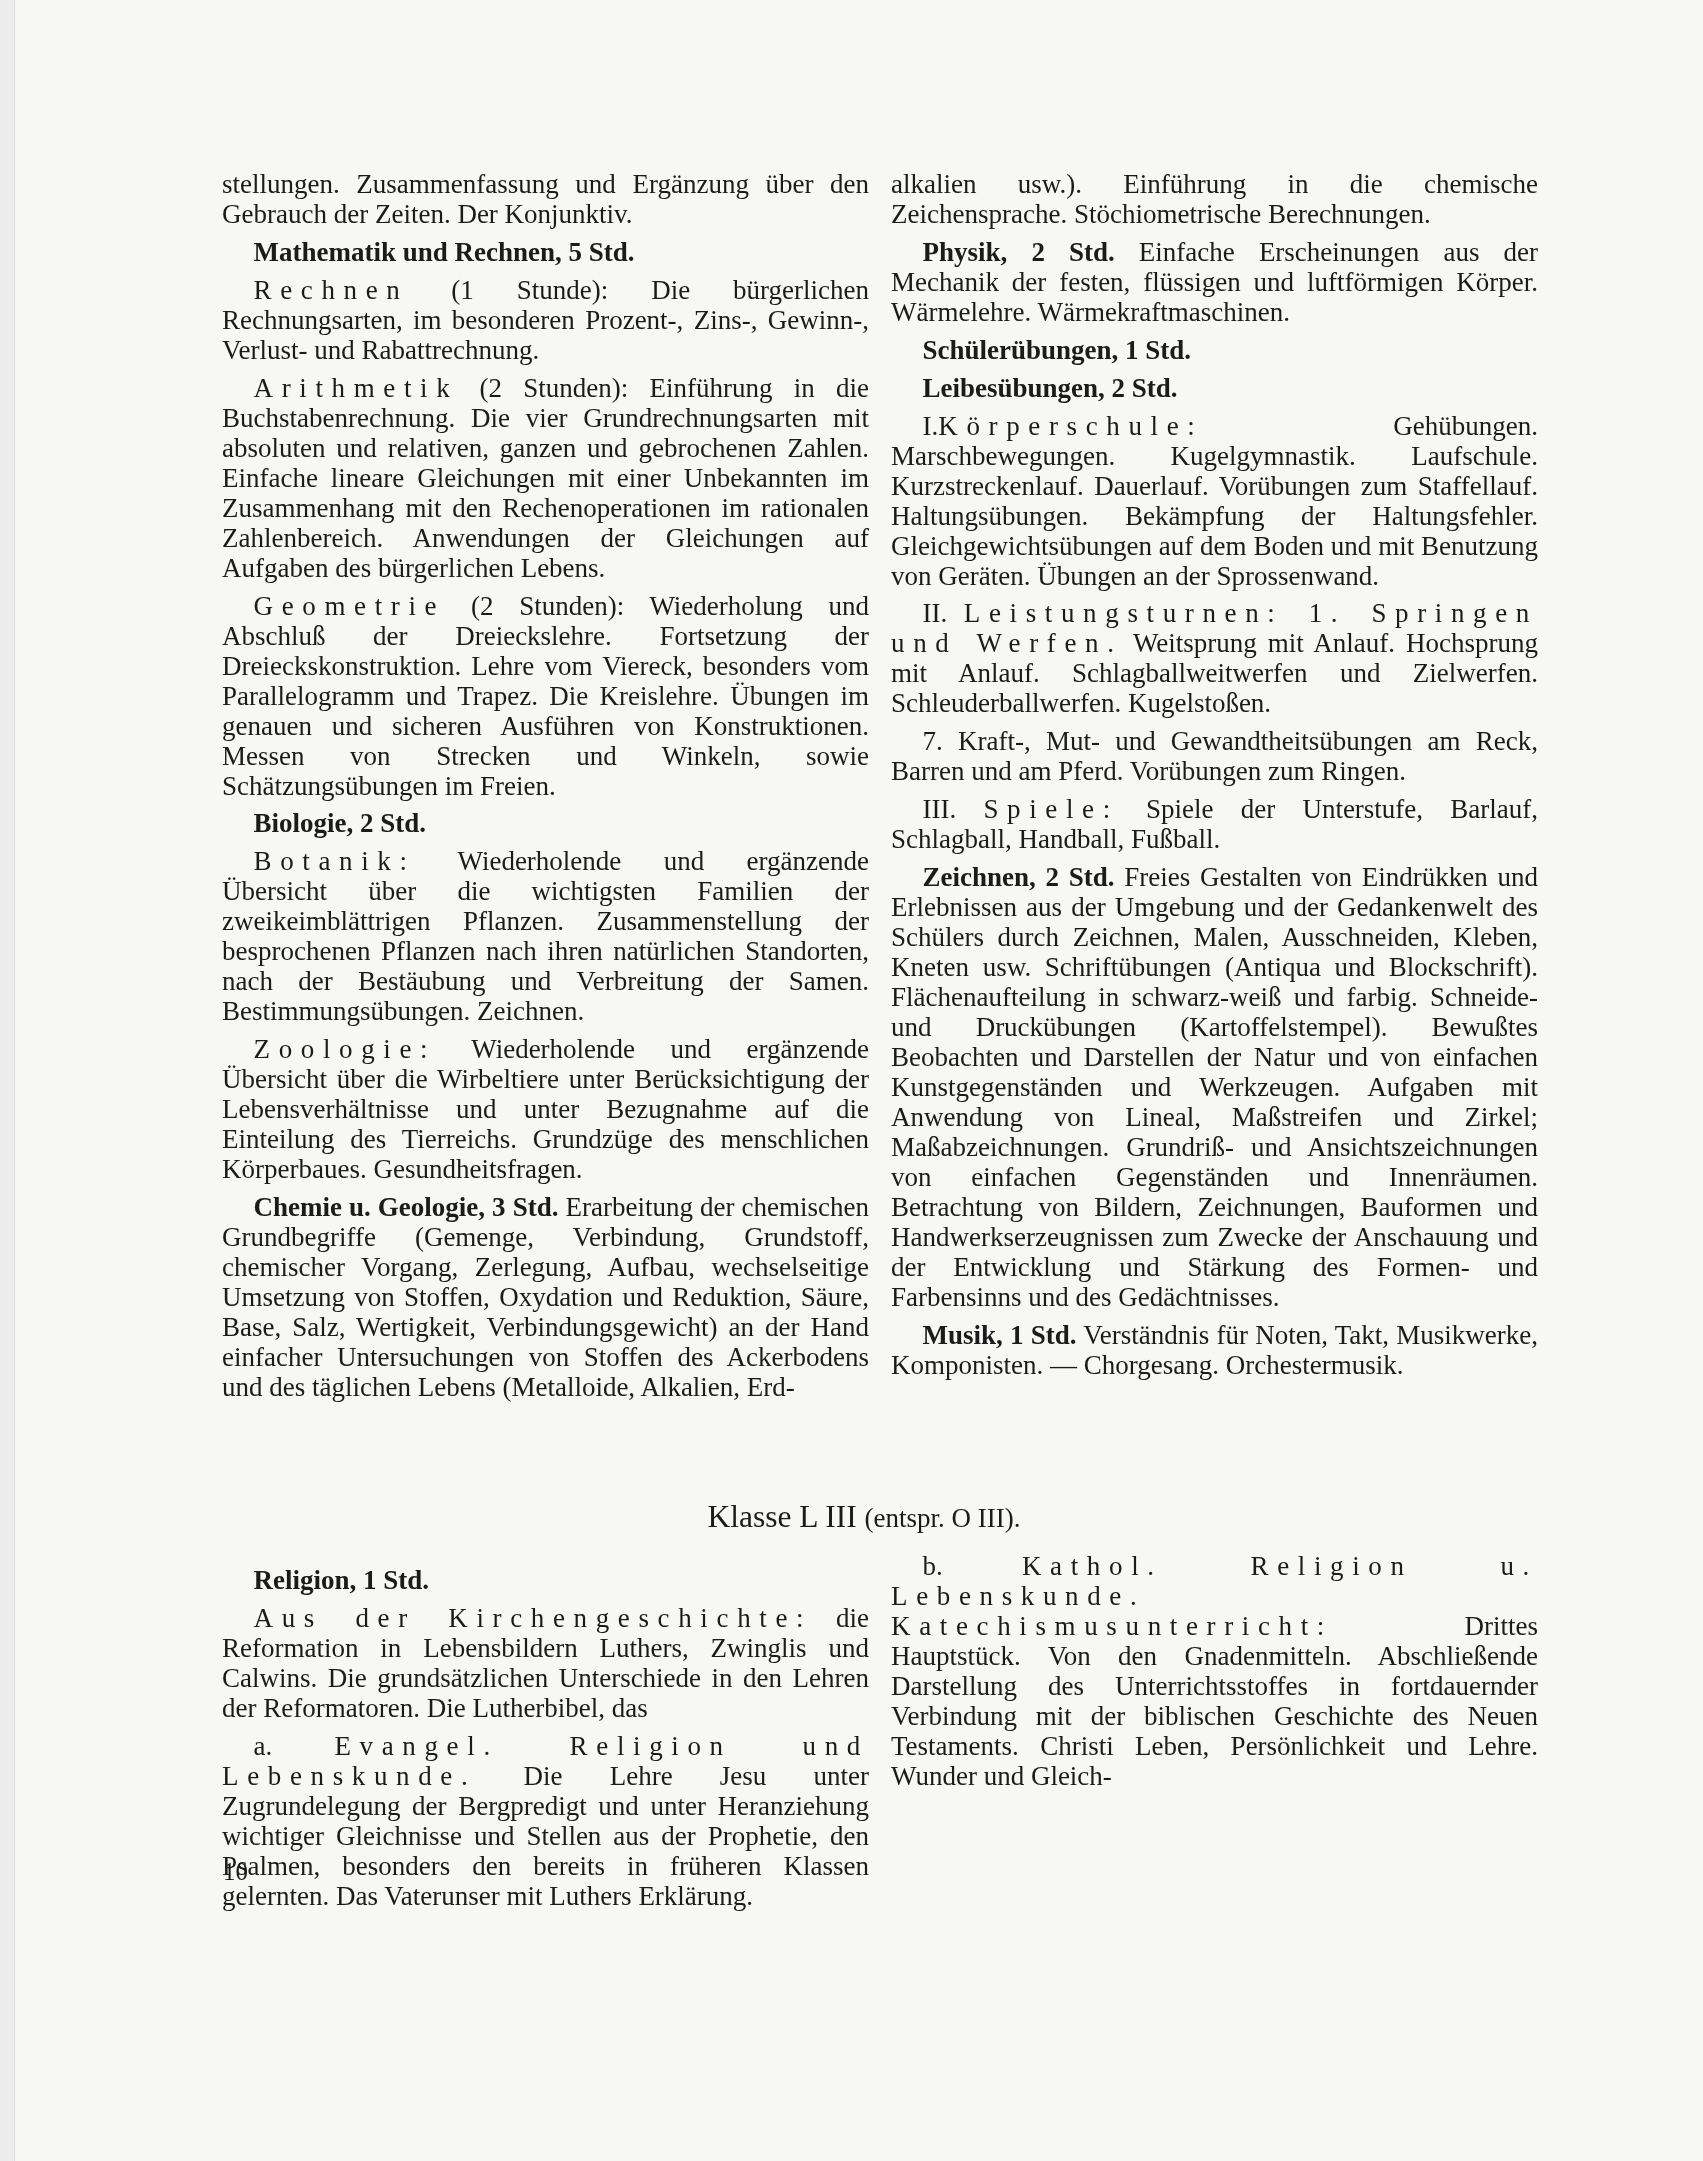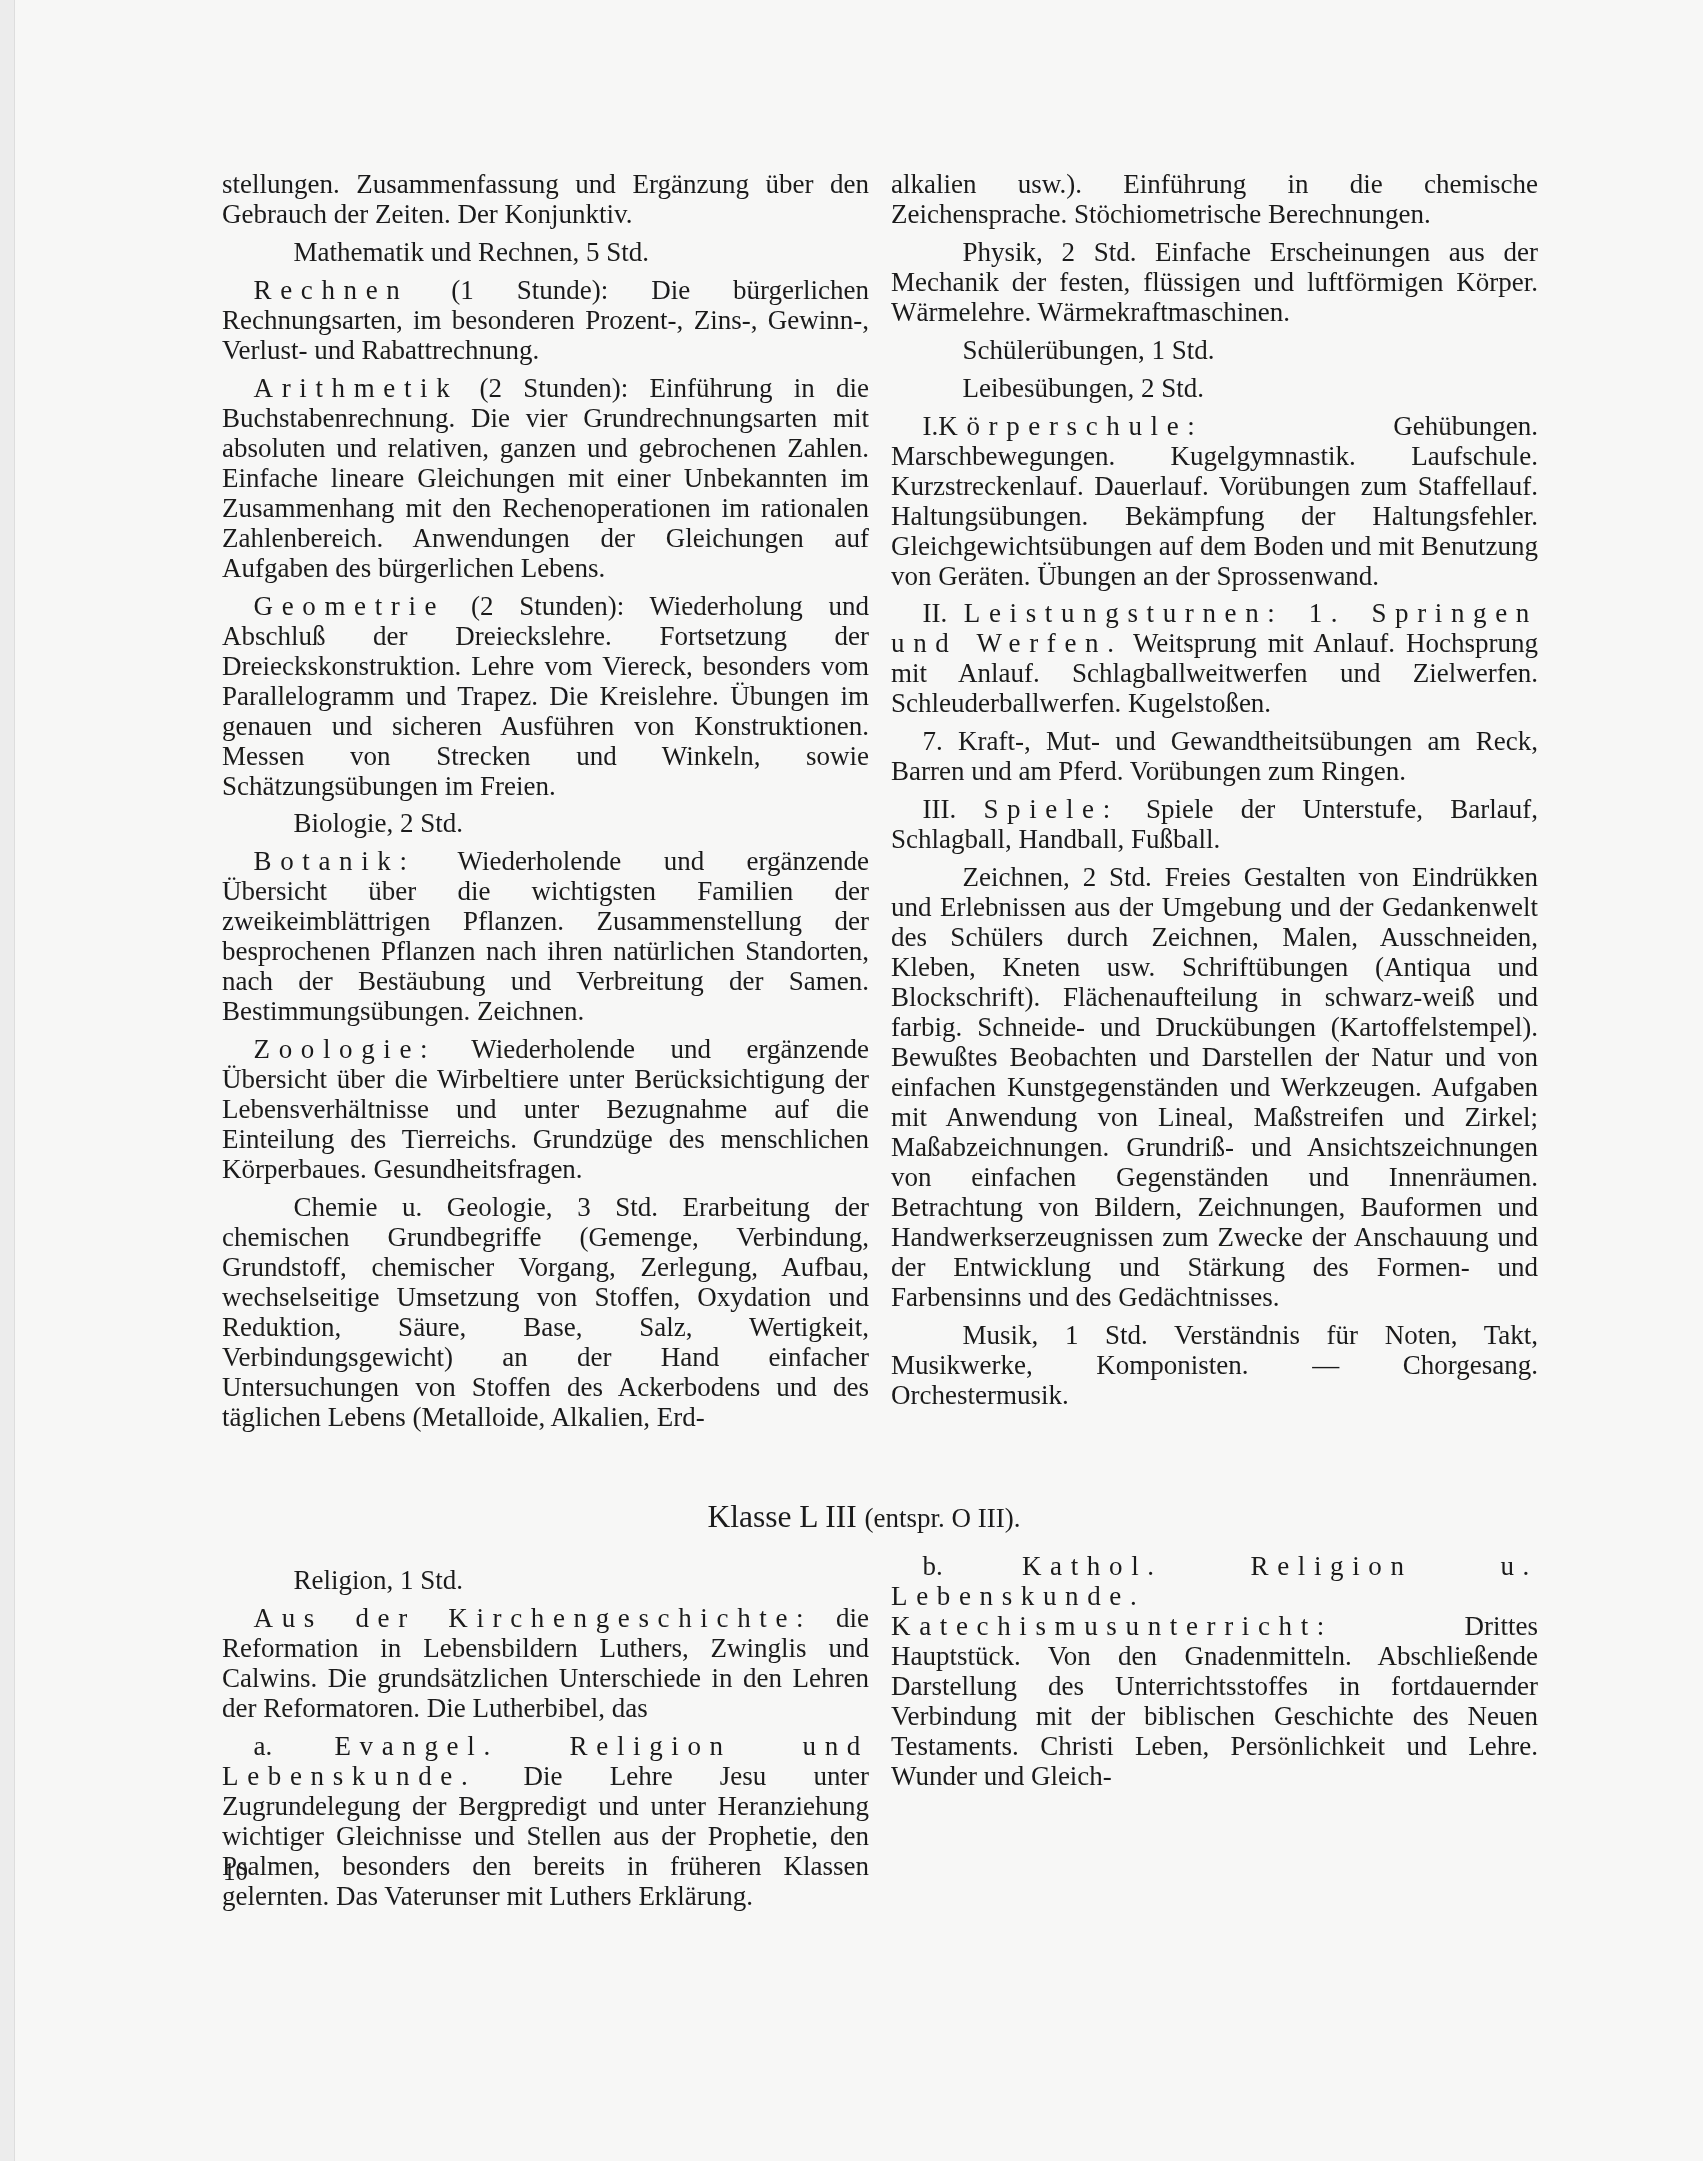--- a/index.html
+++ b/index.html
@@ -11,21 +11,21 @@
   .col { position:absolute; width:647px; font-size:27px; line-height:30px; text-align:justify; hyphens:manual; }
   .col-left { left:222px; }
   .col-right { left:891px; }
   .top-left { top:169px; }
   .top-right { top:169px; }
   .bot-left { top:1565px; }
   .bot-right { top:1543px; }
   p { margin:0; text-indent:31.5px; }
   p.noindent { text-indent:0; }
   p.gap { margin-top:7.9px; }
-  .head { font-weight:normal;margin-left:40px; }
+  .head { font-weight:bold; }
   .sp { letter-spacing:0.32em; }
   .section-title {
     position:absolute; top:1498px; left:0; width:1704px; text-align:center;
     font-size:31.5px; line-height:37px;padding-left:12px;
   }
   .section-title .sub { font-size:27px; }
   .page-number { position:absolute; left:223px; top:1858px; font-size:25px; }
 </style>
 </head>
 <body>

